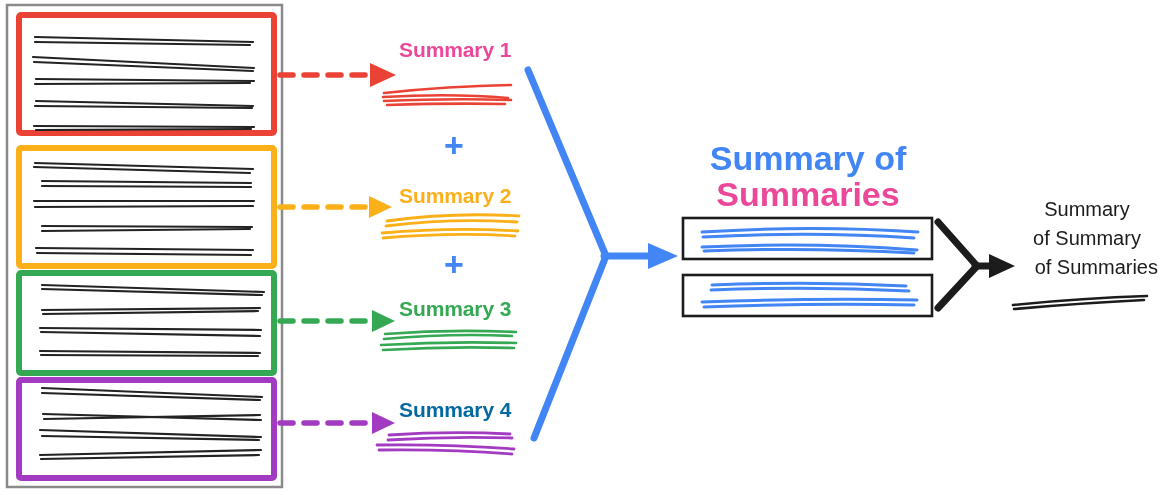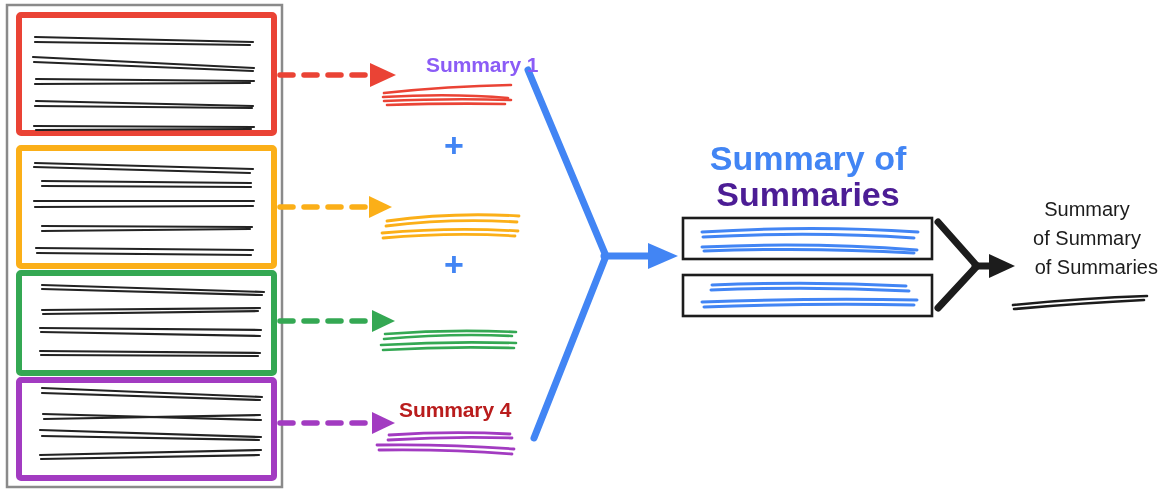--- a/index.html
+++ b/index.html
@@ -193,33 +193,35 @@
       <line x1="975" y1="266" x2="993" y2="266" stroke="#1C1C1C" stroke-width="7" stroke-linecap="round"></line>
       <polygon points="989,254 1015,266 989,278" fill="#1C1C1C"></polygon>
     </g>
 
     <g stroke="#1C1C1C" stroke-width="2.6" fill="none" stroke-linecap="round">
       <path d="M1013 305 Q1082 298 1147 296"></path>
       <path d="M1014 309 Q1082 303 1144 300"></path>
     </g>
   </svg>
 
-  <div class="txt sum-label" style="left:399px; top:53px; color:#8b5cf6;margin-left:27px;">Summary 1</div>
-
-
-
-  <div class="txt sum-label" style="left:399px; top:398px; color:#b91c1c;">Summary 4</div>
+  <div class="txt sum-label" style="left:399px; top:38px; color:#ec4899;">Summary 1</div>
+
+  <div class="txt sum-label" style="left:399px; top:184px; color:#FBAF18;">Summary 2</div>
+
+  <div class="txt sum-label" style="left:399px; top:297px; color:#34A853;">Summary 3</div>
+
+  <div class="txt sum-label" style="left:399px; top:398px; color:#0369a1;">Summary 4</div>
 
   <div class="txt" style="left:444px; top:126px; color:#4285F4; font-size:34px; font-weight:700;">+</div>
 
   <div class="txt" style="left:444px; top:245px; color:#4285F4; font-size:34px; font-weight:700;">+</div>
 
   <div class="txt sos-title" style="left:700px; top:136px; width:216px; color:#4285F4;">Summary of</div>
 
-  <div class="txt sos-title" style="left:700px; top:172px; width:216px; color:#4c1d95;">Summaries</div>
+  <div class="txt sos-title" style="left:700px; top:172px; width:216px; color:#ec4899;">Summaries</div>
 
   <div class="txt final-label" style="left:1020px; top:196px; width:134px;">Summary</div>
 
   <div class="txt final-label" style="left:1020px; top:225px; width:134px;">of Summary</div>
 
   <div class="txt final-label" style="left:1018px; top:254px; width:140px;text-align:right;">of Summaries</div>
 
 </div>
 
 </body></html>

